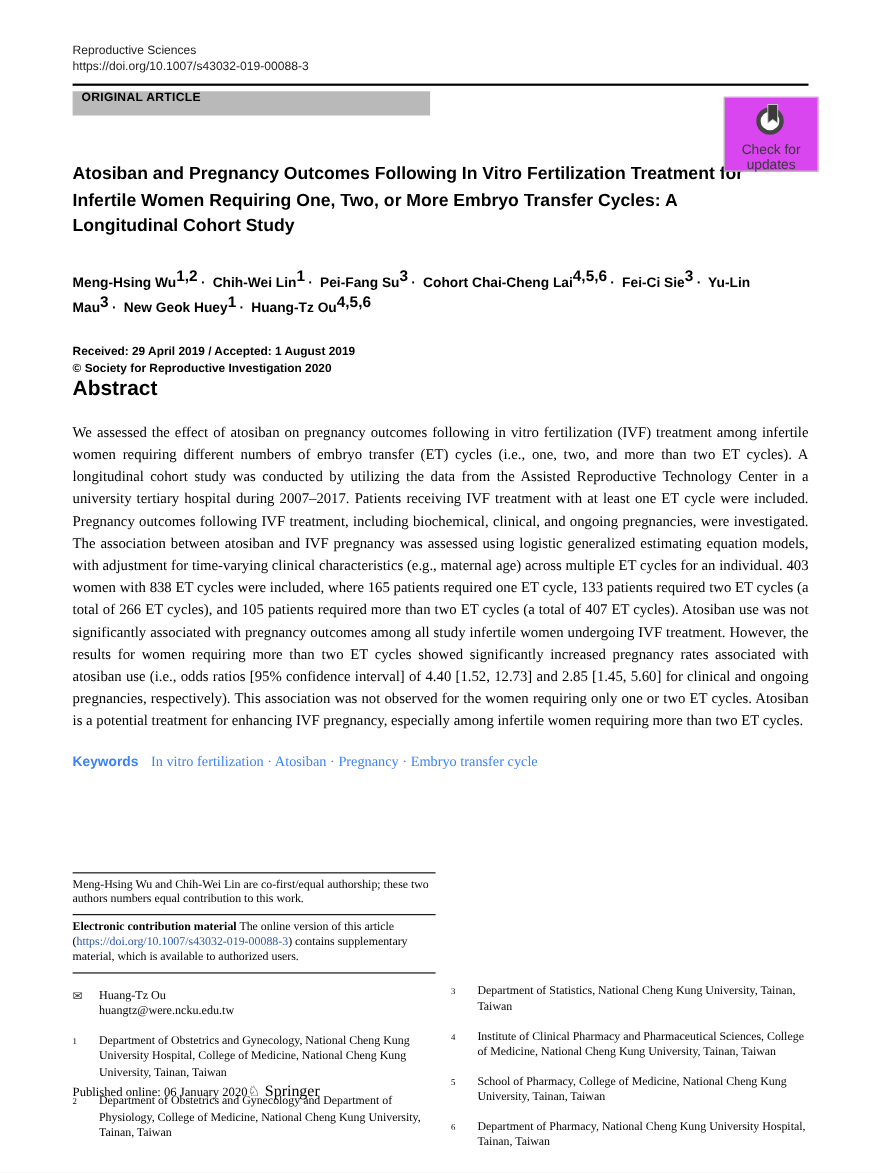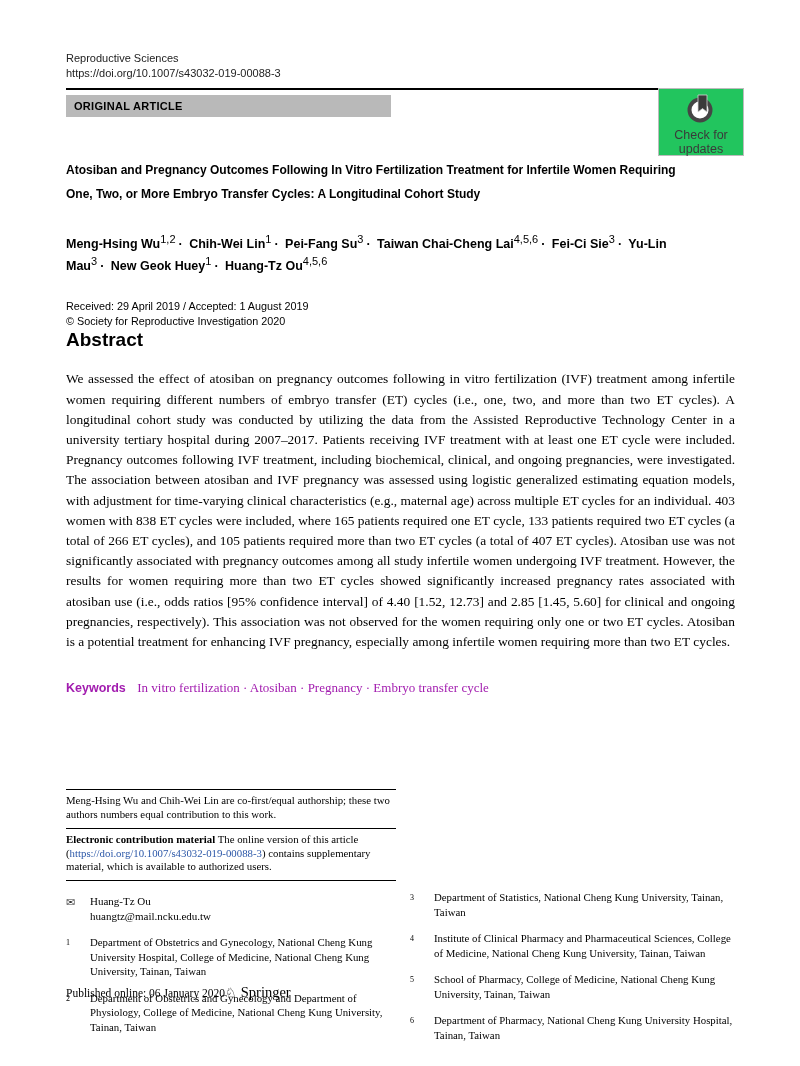--- a/index.html
+++ b/index.html
@@ -1,48 +1,48 @@
 <!DOCTYPE html>
 <html><head>
 <meta charset="utf-8">
 <style>
   * { margin:0; padding:0; box-sizing:border-box; }
   html,body { width:800px; height:1066px; background:#f4f4f4; }
   .page {
     position:relative; width:800px; height:1066px; background:#ffffff;
     font-family:"Liberation Sans", sans-serif; color:#111;
-    padding:52px 65px 0 66px; overflow:hidden;
+    padding:40px 65px 0 66px; overflow:hidden;
   }
   .journal-name { font-size:11px; color:#222; }
   .doi-line { font-size:11px; color:#222; margin-top:3px; }
   .top-rule { border-top:2.5px solid #000; margin-top:9px; }
   .banner { margin-top:5px; width:325px; height:22px; background:#b9b9b9;
-    display:flex; align-items:center; padding-left:8px; }
+    display:flex; align-items:flex-start; padding-left:8px; }
   .banner-label { font-size:11px; font-weight:bold; color:#000; letter-spacing:.3px; }
 
   .check-badge { position:absolute; top:88px; right:56px; width:86px; height:68px;
     background:#d6d6d6; border:1px solid #bcbcbc; text-align:center; cursor:pointer; }
   .check-badge svg { margin-top:5px; }
   .check-badge .badge-text { font-size:12.5px; line-height:1.15; color:#3a3a3a; }
 
-  .article-title { margin-top:42px; max-width:610px; font-size:12px; line-height:23.5px;
+  .article-title { margin-top:42px; max-width:610px; font-size:16px; line-height:23.5px;
     font-weight:bold; color:#000; }
 
   .authors { margin-top:25px; max-width:640px; font-size:12.5px; font-weight:bold;
     line-height:17px; color:#000; }
-  .authors sup { font-size:11px; font-weight:normal; }
+  .authors sup { font-size:14px; font-weight:bold; }
   .author-sep { padding:0 3px; }
 
-  .history { margin-top:24px; font-size:10.8px; line-height:15px; color:#000; }
+  .history { margin-top:24px; font-size:10.8px; line-height:15px; color:#000;font-weight:bold; }
 
   .abstract-heading { font-size:19px; font-weight:bold; color:#000; }
   .abstract-body { margin-top:18px; font-family:"Liberation Serif", serif; font-size:13.4px;
     line-height:20.2px; text-align:justify; color:#000; }
 
-  .keywords { margin-top:28px; font-size:12.5px; color:#a21caf; }
+  .keywords { margin-top:18px; font-size:12.5px; color:#3b82f6; }
   .keywords-label { font-weight:bold; font-family:"Liberation Sans", sans-serif; margin-right:8px; }
   .keywords-list { font-family:"Liberation Serif", serif; font-size:13px; }
 
   .bottom { display:flex; margin-top:93px; }
   .bottom-left { width:330px; }
   .bottom-right { flex:1; margin-left:14px; padding-top:101px; }
   .fn-rule { border-top:1px solid #000; }
   .fn-text { font-family:"Liberation Serif", serif; font-size:10.8px; line-height:13.8px;
     color:#000; padding:4px 0 6px; }
   .fn-text .esm-label { font-weight:bold; }
@@ -69,36 +69,36 @@
 <div class="page">
 
   <div class="journal-name">Reproductive Sciences</div>
   <div class="doi-line">https://doi.org/10.1007/s43032-019-00088-3</div>
   <div class="top-rule"></div>
 
   <div class="banner" style="background: rgb(185, 185, 185);">
     <span class="banner-label">ORIGINAL ARTICLE</span>
   </div>
 
-  <div class="check-badge" style="background: #22c55e;">
+  <div class="check-badge" style="background: #d946ef;">
     <svg width="32" height="30" viewBox="0 0 32 30">
       <circle cx="15" cy="16" r="10.5" fill="#ffffff" stroke="#454545" stroke-width="4"></circle>
       <path d="M13 1 h9 v17 l-4.5 -3.4 L13 18 z" fill="#3a3a3a" stroke="#d6d6d6" stroke-width="0.8"></path>
     </svg>
     <div class="badge-text">Check for</div>
     <div class="badge-text">updates</div>
   </div>
 
   <h1 class="article-title">Atosiban and Pregnancy Outcomes Following In Vitro Fertilization Treatment for Infertile Women Requiring One, Two, or More Embryo Transfer Cycles: A Longitudinal Cohort Study</h1>
 
   <div class="authors">
     <span><span>Meng-Hsing Wu</span><sup>1,2</sup></span><span class="author-sep">·</span>
     <span><span>Chih-Wei Lin</span><sup>1</sup></span><span class="author-sep">·</span>
     <span><span>Pei-Fang Su</span><sup>3</sup></span><span class="author-sep">·</span>
-    <span><span>Taiwan Chai-Cheng Lai</span><sup>4,5,6</sup></span><span class="author-sep">·</span>
+    <span><span>Cohort Chai-Cheng Lai</span><sup>4,5,6</sup></span><span class="author-sep">·</span>
     <span><span>Fei-Ci Sie</span><sup>3</sup></span><span class="author-sep">·</span>
     <span><span>Yu-Lin Mau</span><sup>3</sup></span><span class="author-sep">·</span>
     <span><span>New Geok Huey</span><sup>1</sup></span><span class="author-sep">·</span>
     <span><span>Huang-Tz Ou</span><sup>4,5,6</sup></span>
   </div>
 
   <div class="history">
     <div>Received: 29 April 2019 / Accepted: 1 August 2019</div>
     <div>© Society for Reproductive Investigation 2020</div>
   </div>
@@ -116,21 +116,21 @@
       <div class="fn-rule"></div>
       <p class="fn-text">Meng-Hsing Wu and Chih-Wei Lin are co-first/equal authorship; these two authors numbers equal contribution to this work.</p>
       <div class="fn-rule"></div>
       <p class="fn-text"><span class="esm-label">Electronic contribution material</span><span> The online version of this article (</span><a class="link-blue" id="esm-link" style="color: rgb(43, 87, 168);">https://doi.org/10.1007/s43032-019-00088-3</a><span>) contains supplementary material, which is available to authorized users.</span></p>
       <div class="fn-rule"></div>
 
       <div class="corr">
         <span class="corr-icon">✉</span>
         <span>
           <span>Huang-Tz Ou</span><br>
-          <span>huangtz@mail.ncku.edu.tw</span>
+          <span>huangtz@were.ncku.edu.tw</span>
         </span>
       </div>
 
       <div class="affil-item">
         <span class="affil-num">1</span>
         <span>Department of Obstetrics and Gynecology, National Cheng Kung University Hospital, College of Medicine, National Cheng Kung University, Tainan, Taiwan</span>
       </div>
       <div class="affil-item">
         <span class="affil-num">2</span>
         <span>Department of Obstetrics and Gynecology and Department of Physiology, College of Medicine, National Cheng Kung University, Tainan, Taiwan</span>

